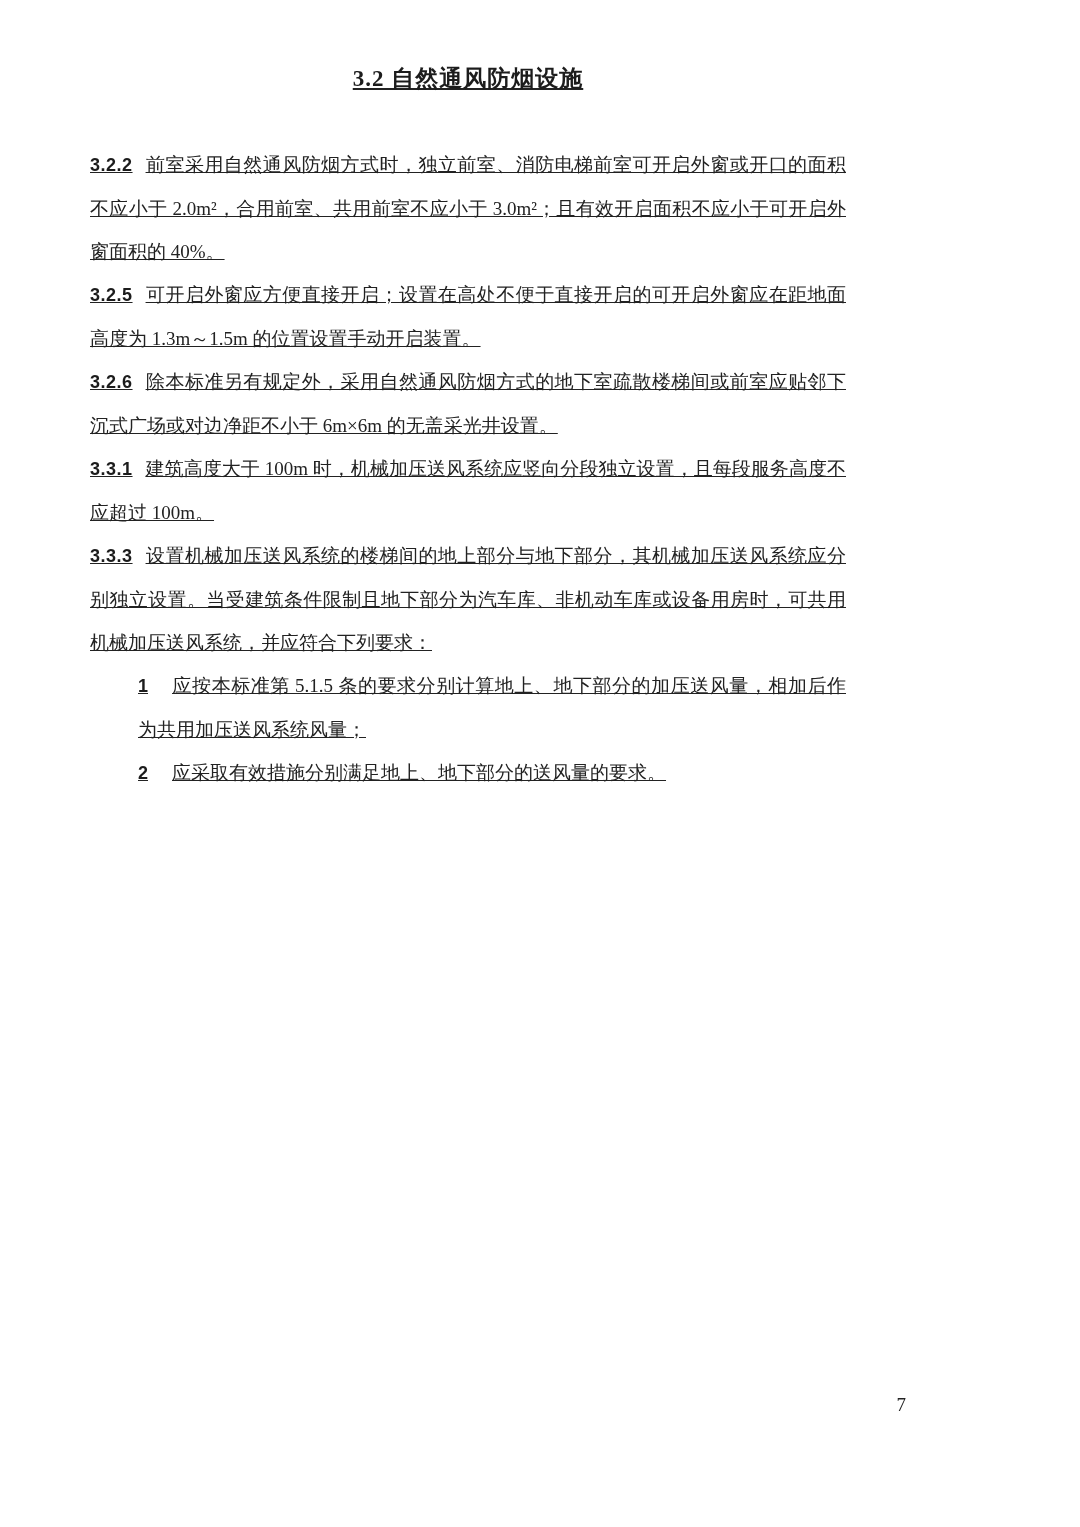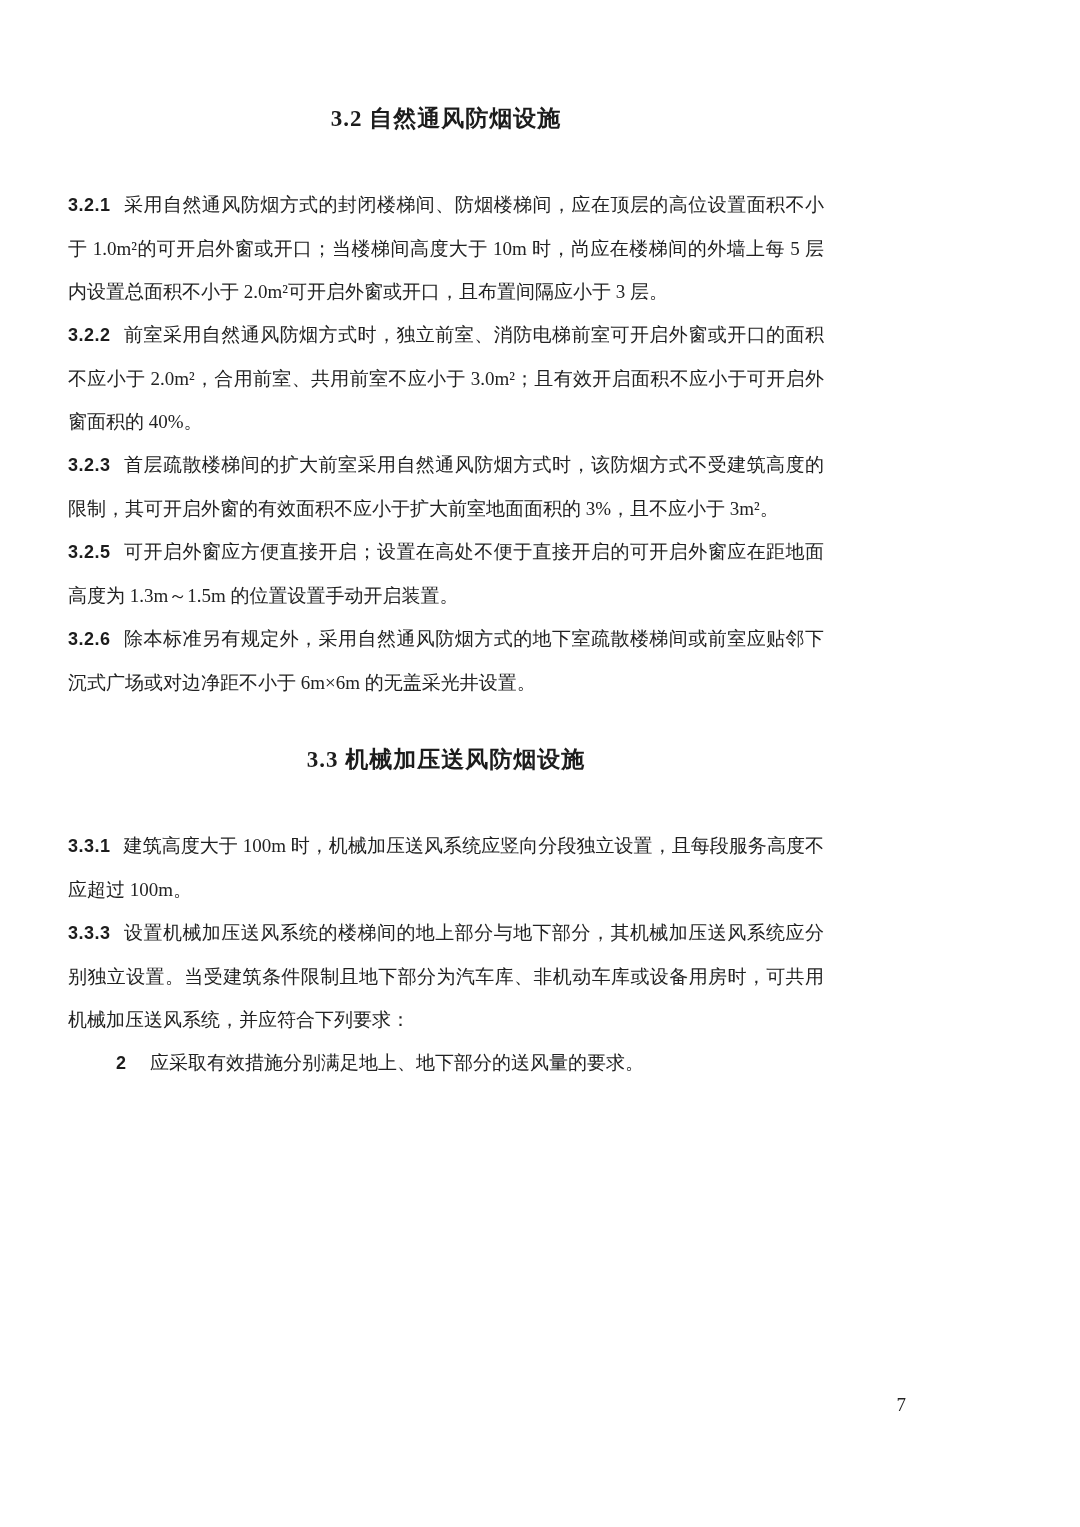--- a/index.html
+++ b/index.html
@@ -10,23 +10,24 @@
   .page {
     position: relative;
     width: 1080px;
     height: 1527px;
     background: #ffffff;
     color: #222222;
     font-family: "Liberation Serif", serif;
     overflow: hidden;
   }
   .content {
-    margin-left: 68px;
+    margin-left: 90px;
     width: 756px;
-    padding-top: 105px;
+    padding-top: 65px;
+    text-decoration: underline;
   }
   .sec-title {
     font-size: 23px;
     line-height: 28px;
     font-weight: bold;
     text-align: center;
     margin: 0 0 50px 0;
     color: #1c1c1c;
     letter-spacing: 1px;
   }
@@ -76,40 +77,38 @@
 </style>
 </head>
 <body>
 
 <div class="page">
   <div class="content">
 
     <section>
       <h2 class="sec-title">3.2 自然通风防烟设施</h2>
 
-      <p class="clause"><span class="num">3.2.1</span><span>采用自然通风防烟方式的封闭楼梯间、防烟楼梯间，应在顶层的高位设置面积不小于 1.0m²的可开启外窗或开口；当楼梯间高度大于 10m 时，尚应在楼梯间的外墙上每 5 层内设置总面积不小于 2.0m²可开启外窗或开口，且布置间隔应小于 3 层。</span></p>
 
       <p class="clause"><span class="num">3.2.2</span><span>前室采用自然通风防烟方式时，独立前室、消防电梯前室可开启外窗或开口的面积不应小于 2.0m²，合用前室、共用前室不应小于 3.0m²；且有效开启面积不应小于可开启外窗面积的 40%。</span></p>
 
-      <p class="clause"><span class="num">3.2.3</span><span>首层疏散楼梯间的扩大前室采用自然通风防烟方式时，该防烟方式不受建筑高度的限制，其可开启外窗的有效面积不应小于扩大前室地面面积的 3%，且不应小于 3m²。</span></p>
 
 
       <p class="clause"><span class="num">3.2.5</span><span>可开启外窗应方便直接开启；设置在高处不便于直接开启的可开启外窗应在距地面高度为 1.3m～1.5m 的位置设置手动开启装置。</span></p>
 
       <p class="clause"><span class="num">3.2.6</span><span>除本标准另有规定外，采用自然通风防烟方式的地下室疏散楼梯间或前室应贴邻下沉式广场或对边净距不小于 6m×6m 的无盖采光井设置。</span></p>
     </section>
 
     <section>
-      <h2 class="sec-title second">3.3 机械加压送风防烟设施</h2>
 
       <p class="clause"><span class="num">3.3.1</span><span>建筑高度大于 100m 时，机械加压送风系统应竖向分段独立设置，且每段服务高度不应超过 100m。</span></p>
 
 
       <p class="clause"><span class="num">3.3.3</span><span>设置机械加压送风系统的楼梯间的地上部分与地下部分，其机械加压送风系统应分别独立设置。当受建筑条件限制且地下部分为汽车库、非机动车库或设备用房时，可共用机械加压送风系统，并应符合下列要求：</span></p>
 
+      <p class="sub-item"><span class="num">1</span><span>应按本标准第 5.1.5 条的要求分别计算地上、地下部分的加压送风量，相加后作为共用加压送风系统风量；</span></p>
 
       <p class="sub-item"><span class="num">2</span><span>应采取有效措施分别满足地上、地下部分的送风量的要求。</span></p>
 
     </section>
 
   </div>
 
   <div class="page-number">7</div>
 </div>
 

